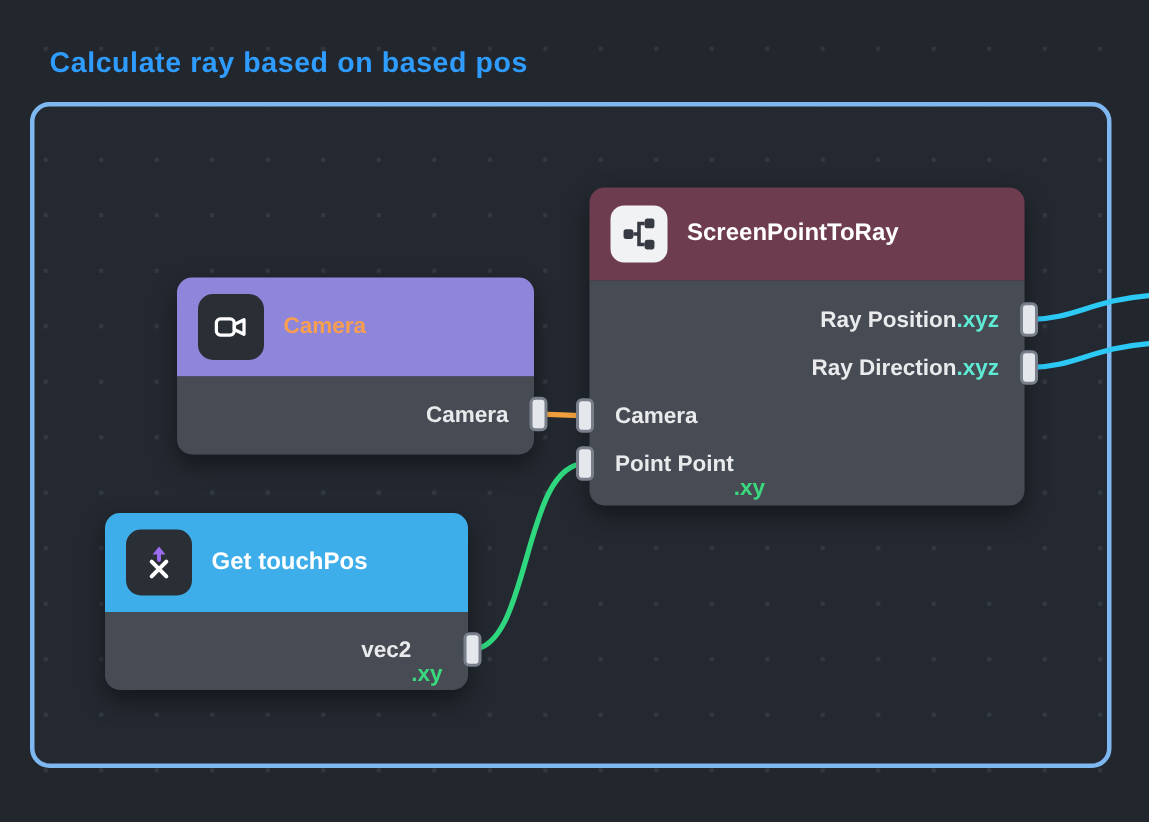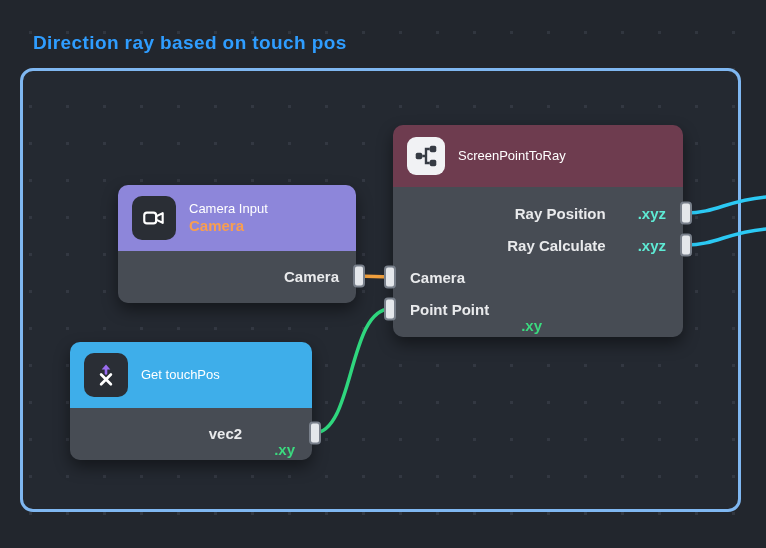--- a/index.html
+++ b/index.html
@@ -34,26 +34,26 @@
   }
   .node-body{
     background:#474c54;border-radius:0 0 10px 10px;
     padding:8px 0 10px 0;
   }
   .icon-box{
     flex:0 0 auto;display:flex;align-items:center;justify-content:center;
   }
   .icon-dark{width:44px;height:44px;border-radius:10px;background:#2a2e35;}
   .icon-light{width:38px;height:38px;border-radius:9px;background:#f1f2f4;}
-  .node-title{font-size:13px;font-weight:400;color:#ffffff;line-height:1.25;}
+  .node-title{font-size:16px;font-weight:700;color:#ffffff;line-height:1.25;}
   .node-subtitle{font-size:15px;font-weight:700;color:#f89e50;line-height:1.2;}
 
   .row{
     position:relative;height:32px;display:flex;align-items:center;
-    font-size:15px;font-weight:700;color:#e9eaec;gap:32px;
+    font-size:15px;font-weight:700;color:#e9eaec;
   }
   .row.h34{height:34px;}
   .row.out{justify-content:flex-end;padding-right:17px;}
   .row.in{justify-content:flex-start;padding-left:17px;}
   .sfx-blue{color:#5eead4;}
   .sfx-green{color:#3bd97f;margin-top:32px;}
 
   .port{
     position:absolute;top:50%;transform:translateY(-50%);
     width:12px;height:23px;border-radius:4px;
@@ -67,41 +67,40 @@
   .node-camera .node-header{height:66px;background:#8d86da;}
   .node-sptr{left:393px;top:125px;width:290px;}
   .node-sptr .node-header{height:62px;background:#6e3c4f;}
   .node-sptr .node-body{padding:10px 0 12px 0;}
   .node-touch{left:70px;top:342px;width:242px;}
   .node-touch .node-header{height:66px;background:#3eaeea;}
 </style>
 </head>
 <body>
 
-<div class="graph-title">Direction ray based on touch pos</div>
+<div class="graph-title">Calculate ray based on based pos</div>
 
 <div class="group-frame"></div>
 
 <svg class="wires" viewBox="0 0 766 548">
   <path d="M357 276 C372 276 376 277 390 277" stroke="#f2a13e"></path>
   <path d="M314 433 C354 433 348 309 390 309" stroke="#2fd77e"></path>
   <path d="M686 213 C716 213 728 200 766 197" stroke="#2bc9f4"></path>
   <path d="M686 245 C716 245 728 232 766 229" stroke="#2bc9f4"></path>
 </svg>
 
 <div class="node node-camera">
   <div class="node-header">
     <div class="icon-box icon-dark">
       <svg width="26" height="26" viewBox="0 0 24 24">
         <rect x="3" y="7" width="11" height="10" rx="2.5" fill="none" stroke="#ffffff" stroke-width="2"></rect>
         <path d="M14 10.5 L20 7.5 V16.5 L14 13.5 Z" fill="none" stroke="#ffffff" stroke-width="2" stroke-linejoin="round"></path>
       </svg>
     </div>
     <div>
-      <div class="node-title">Camera Input</div>
       <div class="node-subtitle">Camera</div>
     </div>
   </div>
   <div class="node-body">
     <div class="row out h34">
       <span>Camera</span>
       <span class="port right"></span>
     </div>
   </div>
 </div>
@@ -118,21 +117,21 @@
     </div>
     <div class="node-title">ScreenPointToRay</div>
   </div>
   <div class="node-body">
     <div class="row out">
       <span>Ray Position</span>
         <span class="sfx-blue">.xyz</span>
       <span class="port right"></span>
     </div>
     <div class="row out">
-      <span>Ray Calculate</span>
+      <span>Ray Direction</span>
         <span class="sfx-blue">.xyz</span>
       <span class="port right"></span>
     </div>
     <div class="row in">
       <span>Camera</span>
       <span class="port left"></span>
     </div>
     <div class="row in">
       <span>Point Point</span>
         <span class="sfx-green">.xy</span>

